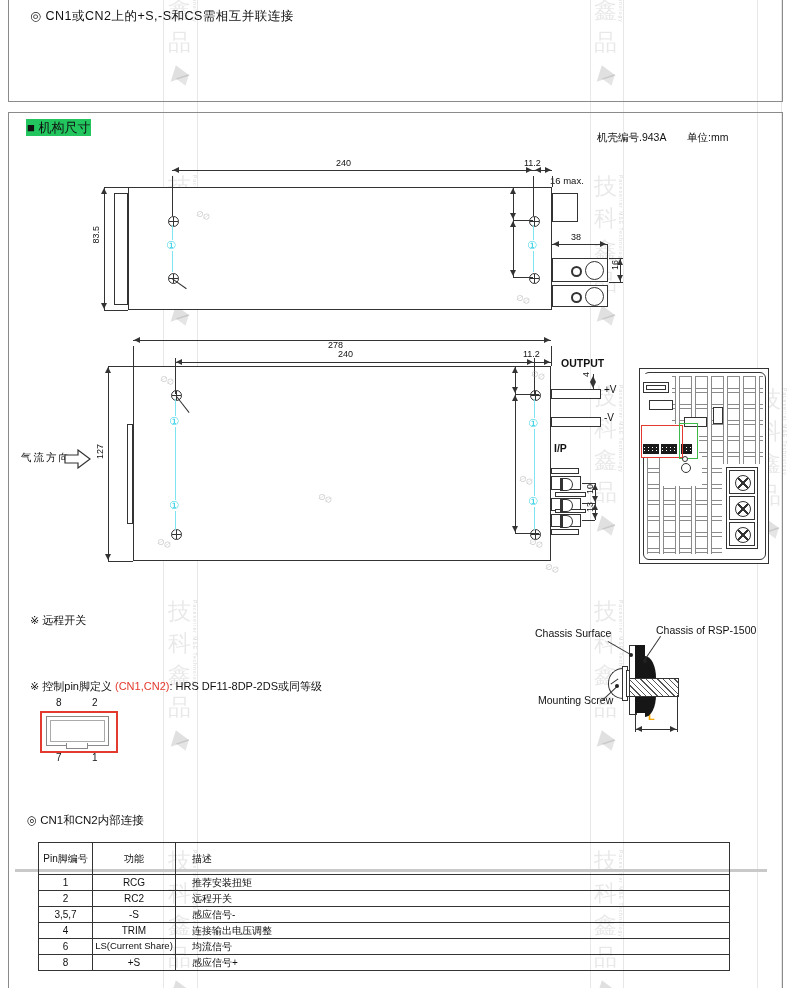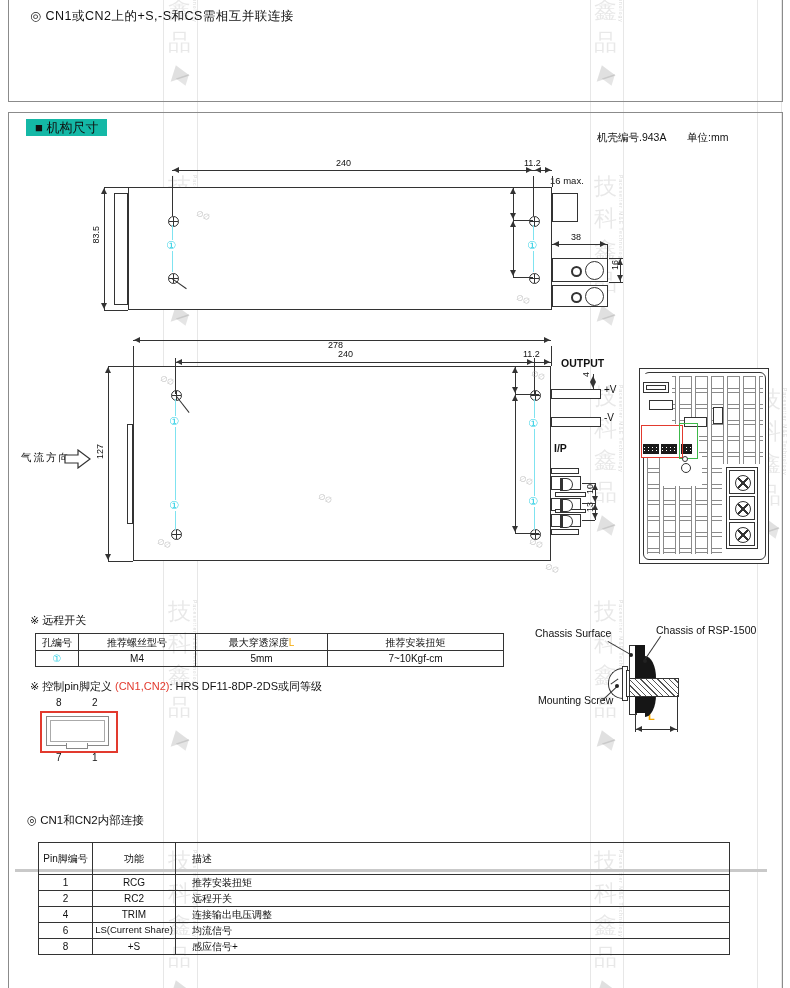--- a/index.html
+++ b/index.html
@@ -123,21 +123,21 @@
       <div class="wml" style="left: 782px; top: 388px; height: 120px;">Pacesetter M&amp;E Technology</div>
       <div class="tri" style="left: 758px; top: 518px; border-left: 10px solid transparent; border-right: 10px solid transparent; border-bottom: 14px solid rgba(0, 0, 0, 0.12); transform: rotate(-18deg);"></div>
       <div class="tri" style="left: 767px; top: 529px; border-left: 7px solid transparent; border-right: 7px solid transparent; border-top: 10px solid rgba(0, 0, 0, 0.1); transform: rotate(-18deg);"></div>
     </div>
 
   <div class="box" style="left:8px;top:-4px;width:773px;height:104px;"></div>
   <div class="lbl" style="left:30px;top:10px;font-size:12.5px;letter-spacing:.5px;">◎ CN1或CN2上的+S,-S和CS需相互并联连接</div>
 
   <div class="box" style="left:8px;top:112px;width:773px;height:890px;"></div>
 
-  <div class="lbl" style="left:26px;top:119px;font-size:13px;background:#14b8a6;padding:2px 9px;">■ 机构尺寸</div>
+  <div class="lbl" style="left:26px;top:119px;font-size:13px;background:#22c55e;padding:2px 1px;">■ 机构尺寸</div>
   <div class="lbl big" style="left:597px;top:132px;">机壳编号.943A</div>
   <div class="lbl big" style="left:687px;top:132px;">单位:mm</div>
 
   <div class="lbl" style="left:336px;top:159px;">240</div>
   <div class="lbl" style="left:524px;top:159px;">11.2</div>
   <div class="lbl" style="left:550px;top:176px;font-size:9.5px;">16 max.</div>
   <div class="vl" style="left:501px;top:194px;">22.7</div>
   <div class="vl" style="left:501px;top:234px;">38.1</div>
   <div class="lbl" style="left:571px;top:233px;">38</div>
   <div class="vl" style="left:611px;top:260px;">16</div>
@@ -172,42 +172,20 @@
   <div class="tinytxt" style="left:644px;top:433px;">8642</div>
   <div class="tinytxt" style="left:644px;top:438px;">7531</div>
   <div class="tinytxt" style="left:662px;top:433px;">8642</div>
   <div class="tinytxt" style="left:662px;top:438px;">7531</div>
   <div class="tinytxt" style="left:682px;top:433px;">642</div>
   <div class="tinytxt" style="left:682px;top:438px;">531</div>
   <div class="tinytxt" style="left:665px;top:456px;font-size:6.5px;">LED</div>
   <div class="tinytxt" style="left:677px;top:472px;font-size:6.5px;">SVR</div>
 
   <div class="lbl" style="left:30px;top:615px;font-size:11px;">※ 远程开关</div>
-  <table style="left:35px;top:633px;width:468px;">
-    <colgroup>
-        <col style="width:43px">
-        <col style="width:117px">
-        <col style="width:132px">
-        <col style="width:176px">
-      </colgroup>
-    <tbody>
-        <tr style="height:17px">
-      <th>孔编号</th>
-      <th>推荐螺丝型号</th>
-      <th><span>最大穿透深度</span><span style="color:#f5a800">L</span></th>
-      <th>推荐安装扭矩</th>
-    </tr>
-    <tr style="height:16px">
-      <td style="color:#2bcfe4">①</td>
-      <td>M4</td>
-      <td>5mm</td>
-      <td>7~10Kgf-cm</td>
-    </tr>
-  </tbody>
-    </table>
 
   <div class="lbl" style="left:30px;top:681px;font-size:11px;">
     <span>※ 控制pin脚定义 </span><span style="color:#e23a2e">(CN1,CN2)</span><span>: HRS DF11-8DP-2DS或同等级</span>
   </div>
 
   <div class="abs" style="left:40px;top:711px;width:74px;height:38px;border:2px solid #e23a2e;"></div>
   <div class="abs" style="left:46px;top:716px;width:61px;height:28px;border:1.5px solid #888;background:#fff;"></div>
   <div class="abs" style="left:50px;top:720px;width:53px;height:20px;border:1px solid #aaa;"></div>
   <div class="abs" style="left:66px;top:743px;width:20px;height:5px;border:1.5px solid #888;border-top:none;background:#fff;"></div>
   <div class="lbl" style="left:56px;top:698px;font-size:10px;">8</div>
@@ -247,20 +225,25 @@
     </tr>
     <tr style="height:16px">
       <td>1</td>
           <td>RCG</td>
           <td style="text-align:left;padding-left:16px;">推荐安装扭矩</td>
     </tr>
     <tr style="height:16px">
       <td>2</td>
           <td>RC2</td>
           <td style="text-align:left;padding-left:16px;">远程开关</td>
+    </tr>
+    <tr style="height:16px">
+      <td>3,5,7</td>
+          <td>-S</td>
+          <td style="text-align:left;padding-left:16px;">感应信号-</td>
     </tr>
     <tr style="height:16px">
       <td>4</td>
           <td>TRIM</td>
           <td style="text-align:left;padding-left:16px;">连接输出电压调整</td>
     </tr>
     <tr style="height:16px">
       <td>6</td>
           <td style="font-size:9.5px">LS(Current Share)</td>
           <td style="text-align:left;padding-left:16px;">均流信号</td>

